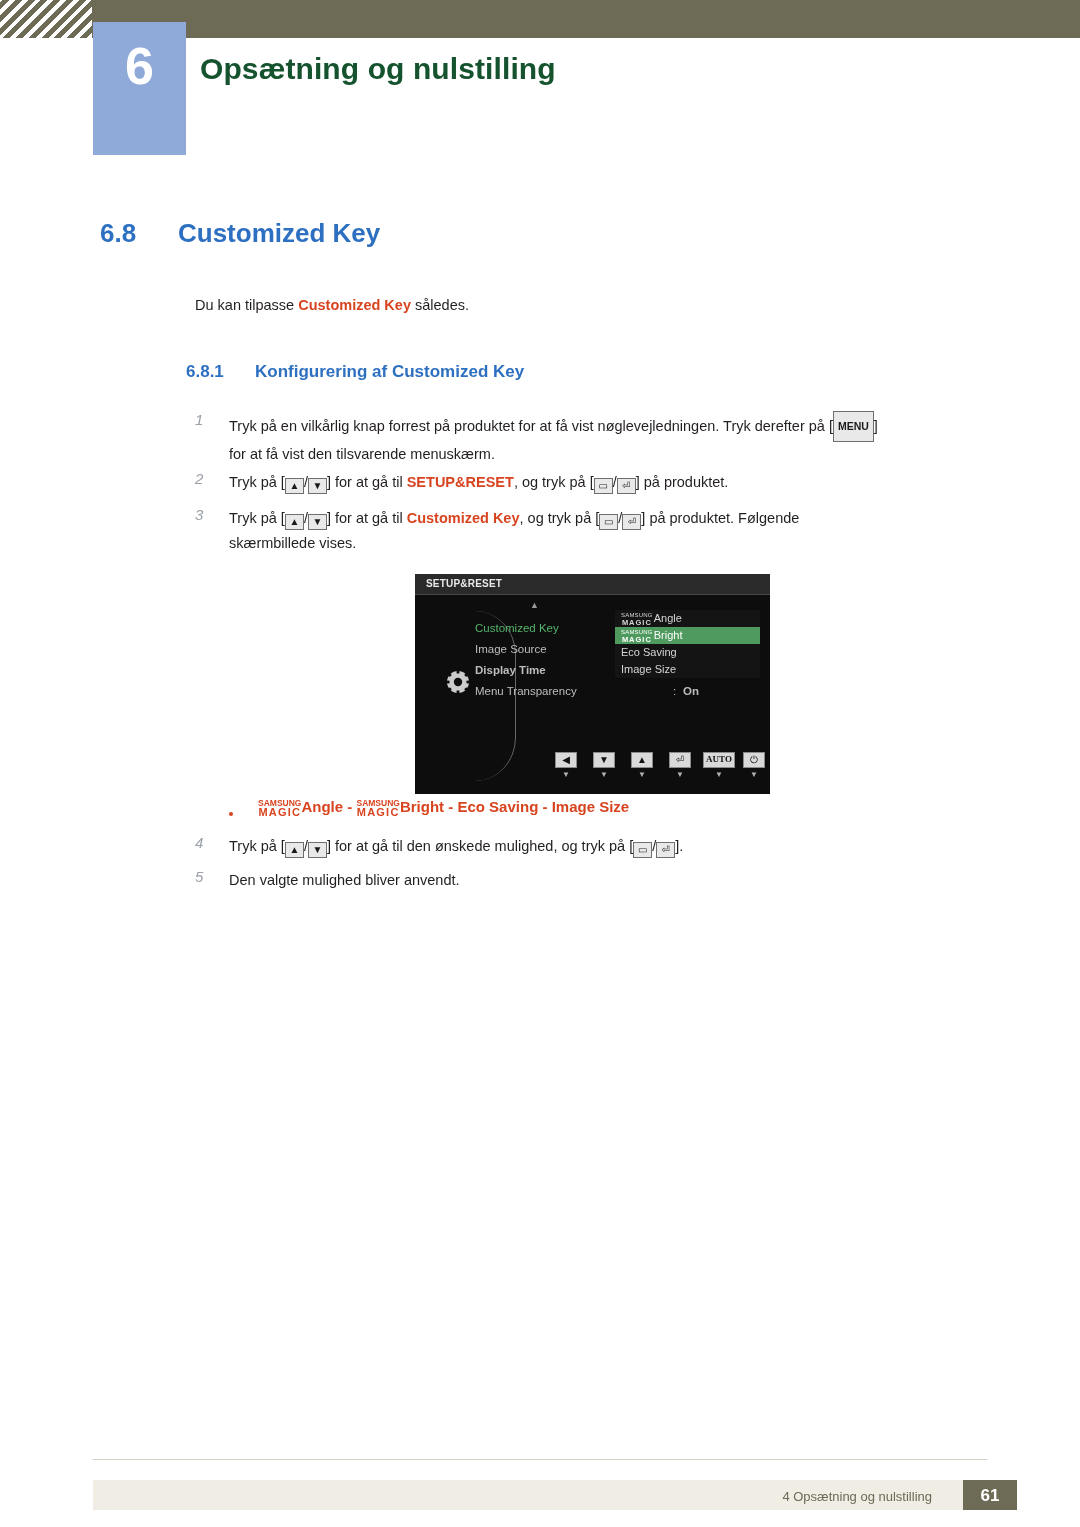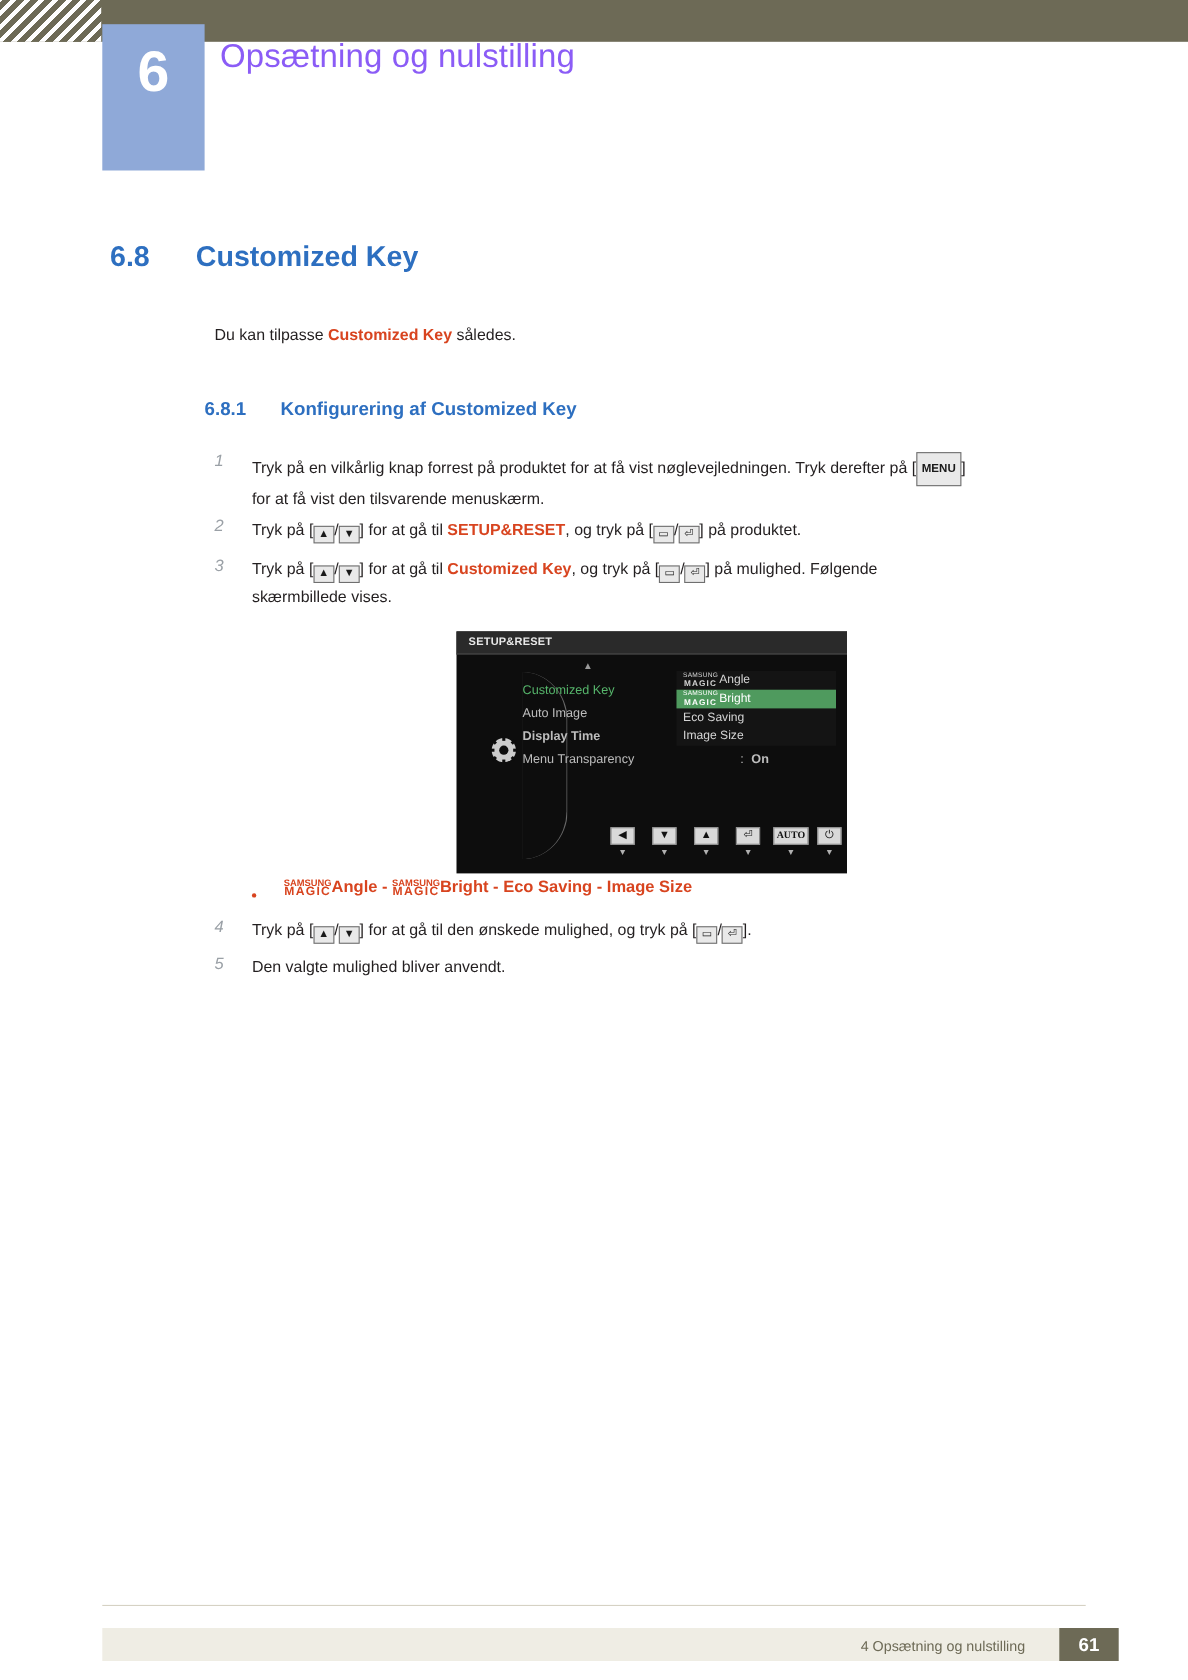--- a/index.html
+++ b/index.html
@@ -47,24 +47,24 @@
     left: 93px; top: 35px;
     width: 93px;
     text-align: center;
     font-size: 52px;
     font-weight: bold;
     color: #ffffff;
     line-height: 62px;
   }
   .chapter-title {
     position: absolute;
-    left: 200px; top: 35px;
+    left: 200px; top: 52px;
     font-size: 30px;
-    font-weight: normal;
-    color: #8b5cf6;
+    font-weight: bold;
+    color: #14532d;
     letter-spacing: 0.1px;
   }
 
   
   .sec-num {
     position: absolute;
     left: 100px; top: 218px;
     font-size: 26px;
     font-weight: bold;
     color: #2d6fc0;
@@ -363,21 +363,21 @@
   <span>for at få vist den tilsvarende menuskærm.</span>
 </div>
 
 <div class="step-n" style="top:470px;left:195px;">2</div>
 <div class="step-body" style="top:470px;">
   <span>Tryk på [</span><span class="glyph">▲</span><span>/</span><span class="glyph">▼</span><span>] for at gå til </span><span class="kw-red">SETUP&amp;RESET</span><span>, og tryk på [</span><span class="glyph">▭</span><span>/</span><span class="glyph">⏎</span><span>] på produktet.</span>
 </div>
 
 <div class="step-n" style="top:506px;left:195px;">3</div>
 <div class="step-body" style="top:506px;">
-  <span>Tryk på [</span><span class="glyph">▲</span><span>/</span><span class="glyph">▼</span><span>] for at gå til </span><span class="kw-red">Customized Key</span><span>, og tryk på [</span><span class="glyph">▭</span><span>/</span><span class="glyph">⏎</span><span>] på mulighed. Følgende</span><br>
+  <span>Tryk på [</span><span class="glyph">▲</span><span>/</span><span class="glyph">▼</span><span>] for at gå til </span><span class="kw-red">Customized Key</span><span>, og tryk på [</span><span class="glyph">▭</span><span>/</span><span class="glyph">⏎</span><span>] på produktet. Følgende</span><br>
   <span>skærmbillede vises.</span>
 </div>
 
 <div class="osd">
   <div class="osd-titlebar"></div>
   <div class="osd-title">SETUP&amp;RESET</div>
 
   <div class="osd-gear">
     <svg width="26" height="26" viewBox="0 0 26 26">
       <circle cx="13" cy="13" r="11" fill="#cccccc"></circle>
@@ -396,21 +396,21 @@
   </div>
   <div class="osd-arc"></div>
   <div class="osd-uparrow">▲</div>
 
   <div class="menu-list">
     <div style="position:relative;">
       <div class="menu-item sel">Customized Key</div>
       <div class="menu-colon" style="top:0;">:</div>
     </div>
     <div style="position:relative;">
-      <div class="menu-item">Auto Image</div>
+      <div class="menu-item">Image Source</div>
       <div class="menu-colon" style="top:0;">:</div>
     </div>
     <div style="position:relative;font-weight:bold;">
       <div class="menu-item">Display Time</div>
       <div class="menu-colon" style="top:0;">:</div>
     </div>
     <div style="position:relative;">
       <div class="menu-item">Menu Transparency</div>
       <div class="menu-colon" style="top:0;">:</div>
       <div class="menu-val" style="top:0;">On</div>

